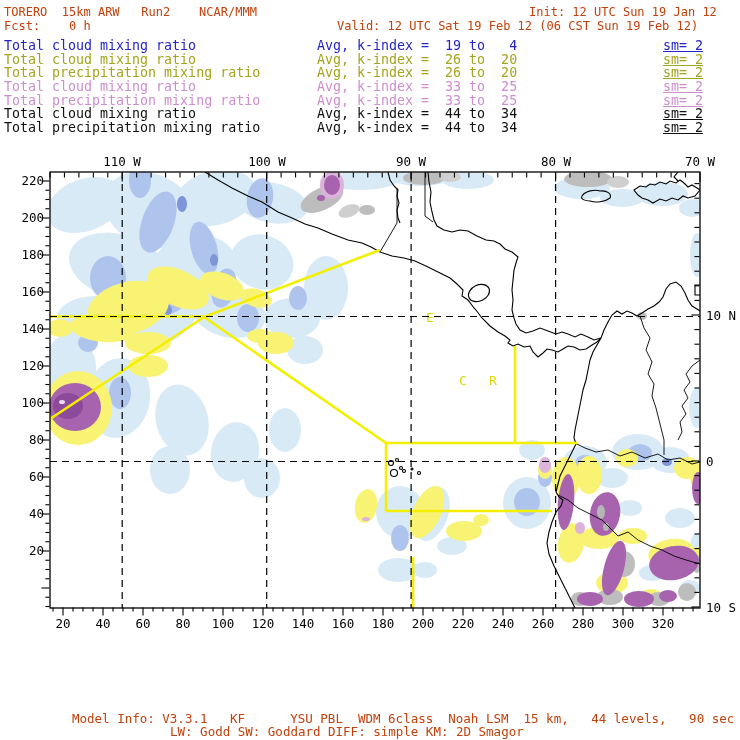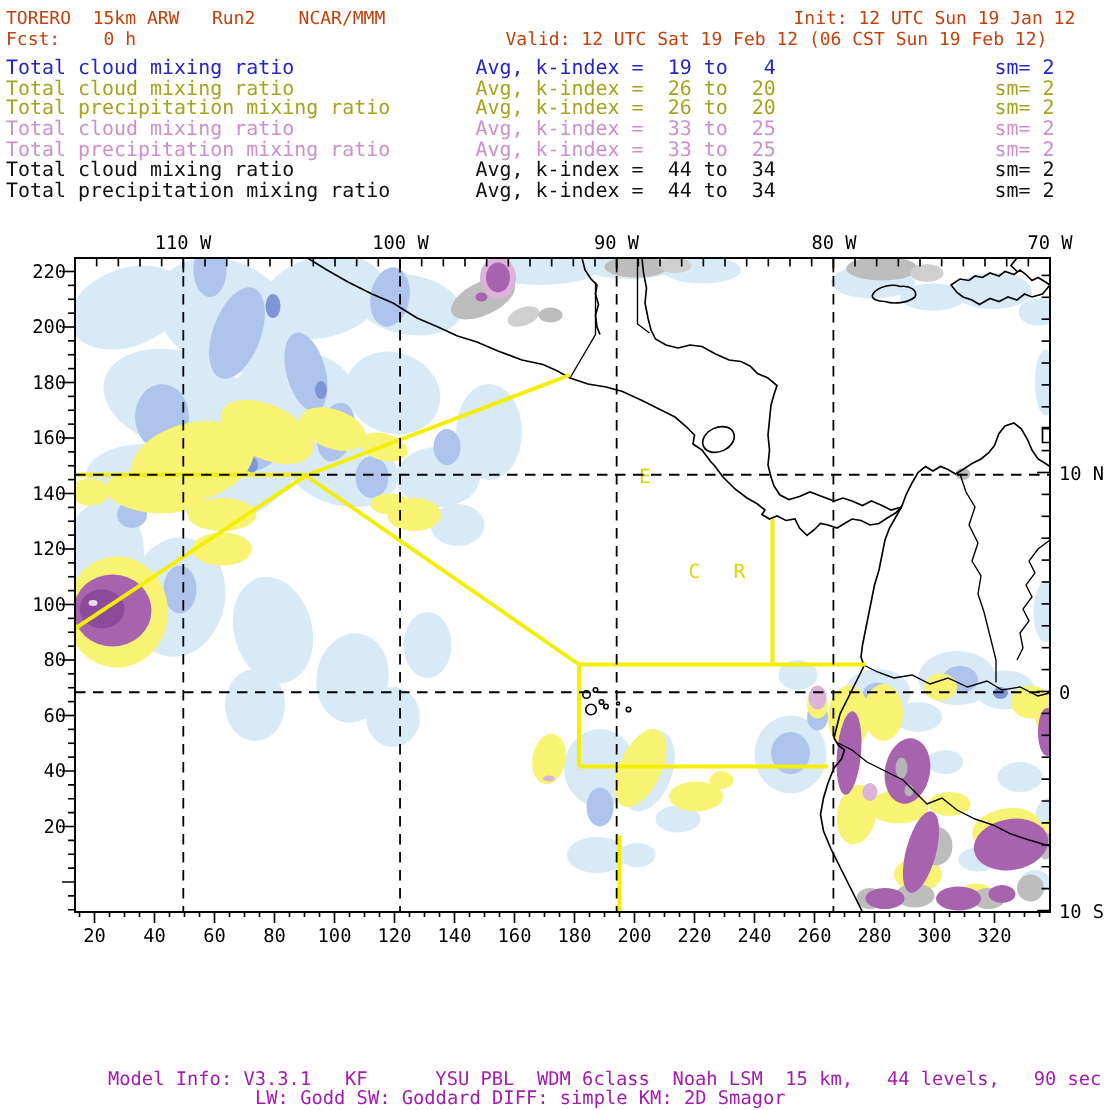--- a/index.html
+++ b/index.html
@@ -1,23 +1,23 @@
 <!DOCTYPE html>
 <html><head>
 <meta charset="utf-8">
 <style>
   html,body{margin:0;padding:0;}
   body{width:740px;height:740px;background:#ffffff;position:relative;overflow:hidden;
        font-family:"DejaVu Sans Mono","Liberation Mono",monospace;}
   .hline{position:absolute;font-size:12px;line-height:14px;white-space:pre;color:#c2410c;}
   .lrow{position:absolute;left:0;width:628px;height:14px;}
   .lrow span{position:absolute;font-size:13.3px;line-height:14px;white-space:pre;}
-  .ll{left:4px;} .ls{left:317px;} .lm{left:663px;}
+  .ll{left:4px;} .ls{left:317px;} .lm{left:663px;text-decoration:underline;}
   .c-blue{color:#2424c8;} .c-olive{color:#a4a41e;} .c-orchid{color:#cd8fcd;} .c-black{color:#111;}
-  .fline{position:absolute;font-size:12.5px;line-height:13px;white-space:pre;color:#a21caf;}
+  .fline{position:absolute;font-size:12.5px;line-height:13px;white-space:pre;color:#c2410c;}
   svg text{font-family:"DejaVu Sans Mono","Liberation Mono",monospace;}
   .axlab{font-size:12.5px;fill:#000;}
   .coast{fill:none;stroke:#000;stroke-width:1.1;}
   .border{fill:none;stroke:#000;stroke-width:0.9;}
   .track{fill:none;stroke:#f4ef00;stroke-width:2.6;}
   .grid{fill:none;stroke:#000;stroke-width:1.2;stroke-dasharray:7 5;}
 </style>
 </head>
 <body>
 

